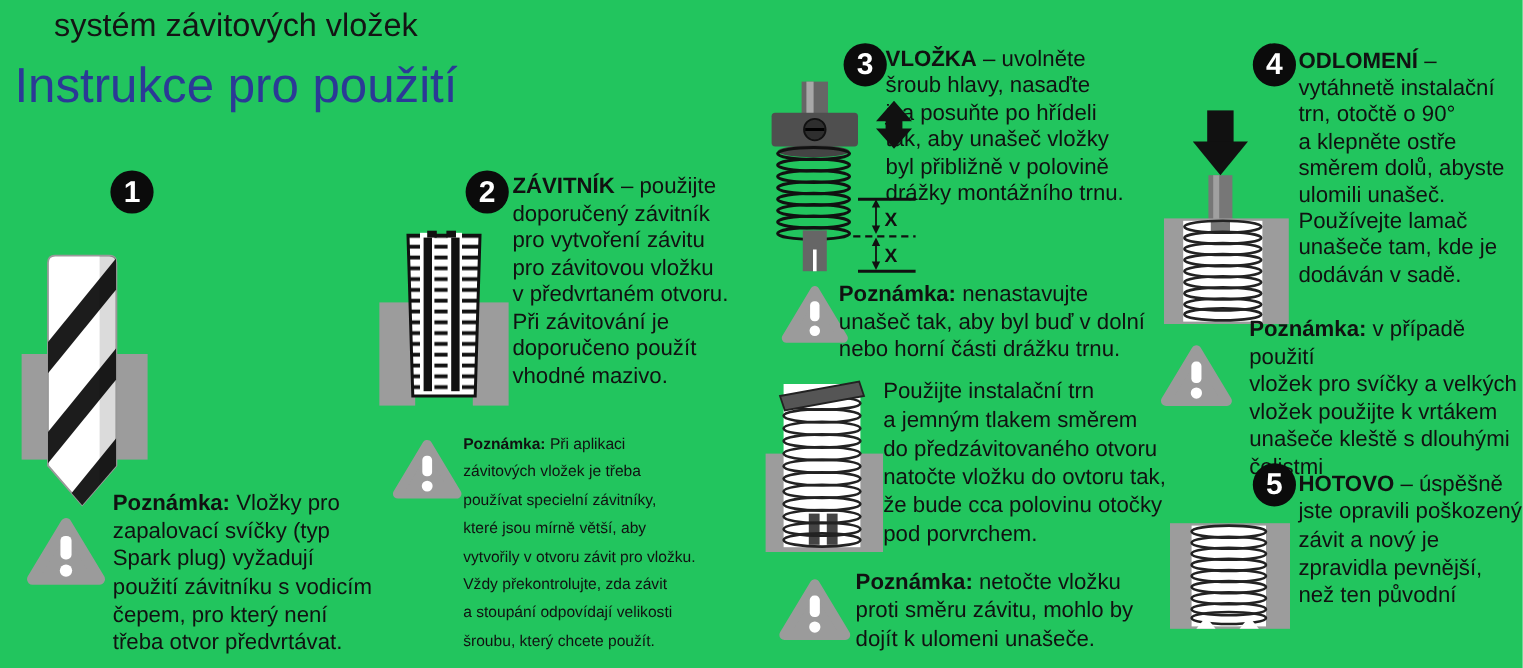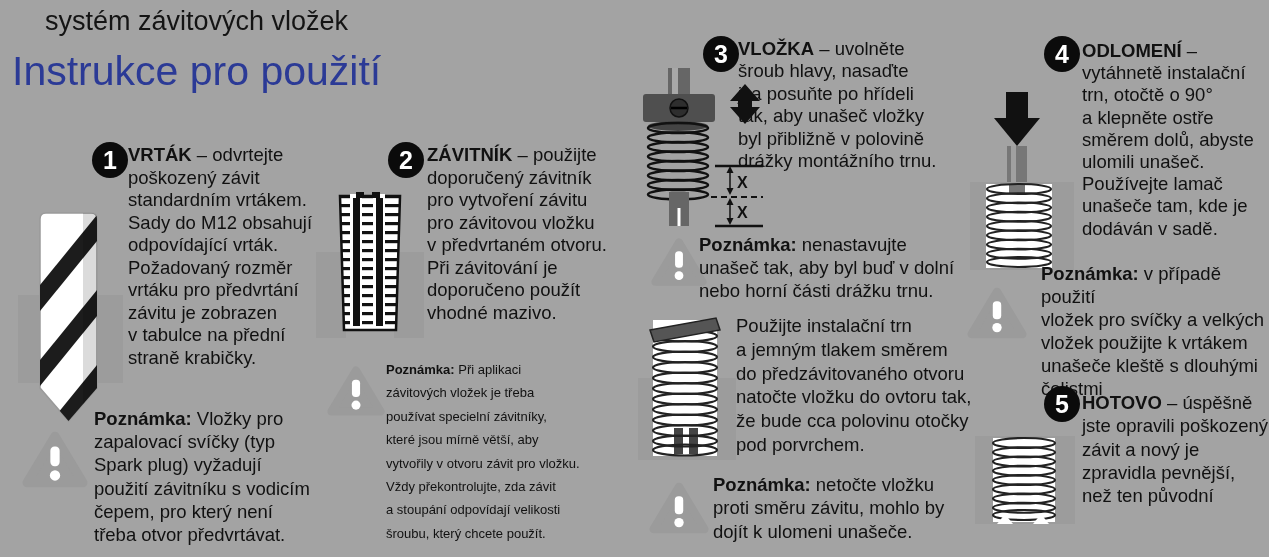--- a/index.html
+++ b/index.html
@@ -1,16 +1,16 @@
 <!DOCTYPE html>
 <html><head>
 <meta charset="utf-8">
 <style>
   html,body{margin:0;padding:0;background:#fff;}
-  .page{position:relative;width:1269px;height:557px;background:#a3a3a3;overflow:hidden;
+  .page{position:relative;width:1269px;height:557px;background:#22c55e;overflow:hidden;
         font-family:"Liberation Sans","DejaVu Sans",sans-serif;color:#111;}
   .kicker{position:absolute;left:45px;top:6px;font-size:27px;color:#141414;}
   .title{position:absolute;left:12px;top:48px;font-size:41px;font-weight:400;color:#2b3a96;margin:0;}
   .txt{position:absolute;font-size:18.5px;line-height:22.5px;white-space:pre-line;margin:0;}
   .txt b{font-weight:700;}
   .badge{position:absolute;width:36px;height:36px;border-radius:50%;background:#0b0b0b;color:#fff;
          display:flex;align-items:center;justify-content:center;font-size:25px;font-weight:700;z-index:3;}
   svg{position:absolute;}
   .warn{filter:none;}
 </style>
@@ -18,30 +18,20 @@
 <body>
 
 <div class="page">
 
   <div class="kicker">systém závitových vložek</div>
   <h1 class="title">Instrukce pro použití</h1>
 
   <div class="badge" style="left:92px;top:142px;">
     <span>1</span>
   </div>
-  <p class="txt" style="left:128px;top:144px;width:268px;"><b>VRTÁK</b><span> – odvrtejte
-poškozený závit
-standardním vrtákem.
-Sady do M12 obsahují
-odpovídající vrták.
-Požadovaný rozměr
-vrtáku pro předvrtání
-závitu je zobrazen
-v tabulce na přední
-straně krabičky.</span></p>
 
   <svg style="left:3px;top:205px;" width="125" height="222" viewBox="0 0 125 222">
     <rect x="15" y="90" width="44" height="88" fill="#9c9c9c"></rect>
     <rect x="94" y="90" width="26" height="88" fill="#9c9c9c"></rect>
     <clipPath id="dclip">
         <path d="M37,14 Q37,8 43,8 L88,8 Q94,8 94,14 L94,183 L65.5,216 L37,183 Z"></path>
       </clipPath>
     <path d="M37,14 Q37,8 43,8 L88,8 Q94,8 94,14 L94,183 L65.5,216 L37,183 Z" fill="#ffffff" stroke="#9a9a9a" stroke-width="1.5"></path>
     <g clip-path="url(#dclip)">
       <polygon points="37,80 94,10 94,36 37,106" fill="#1c1c1c"></polygon>

